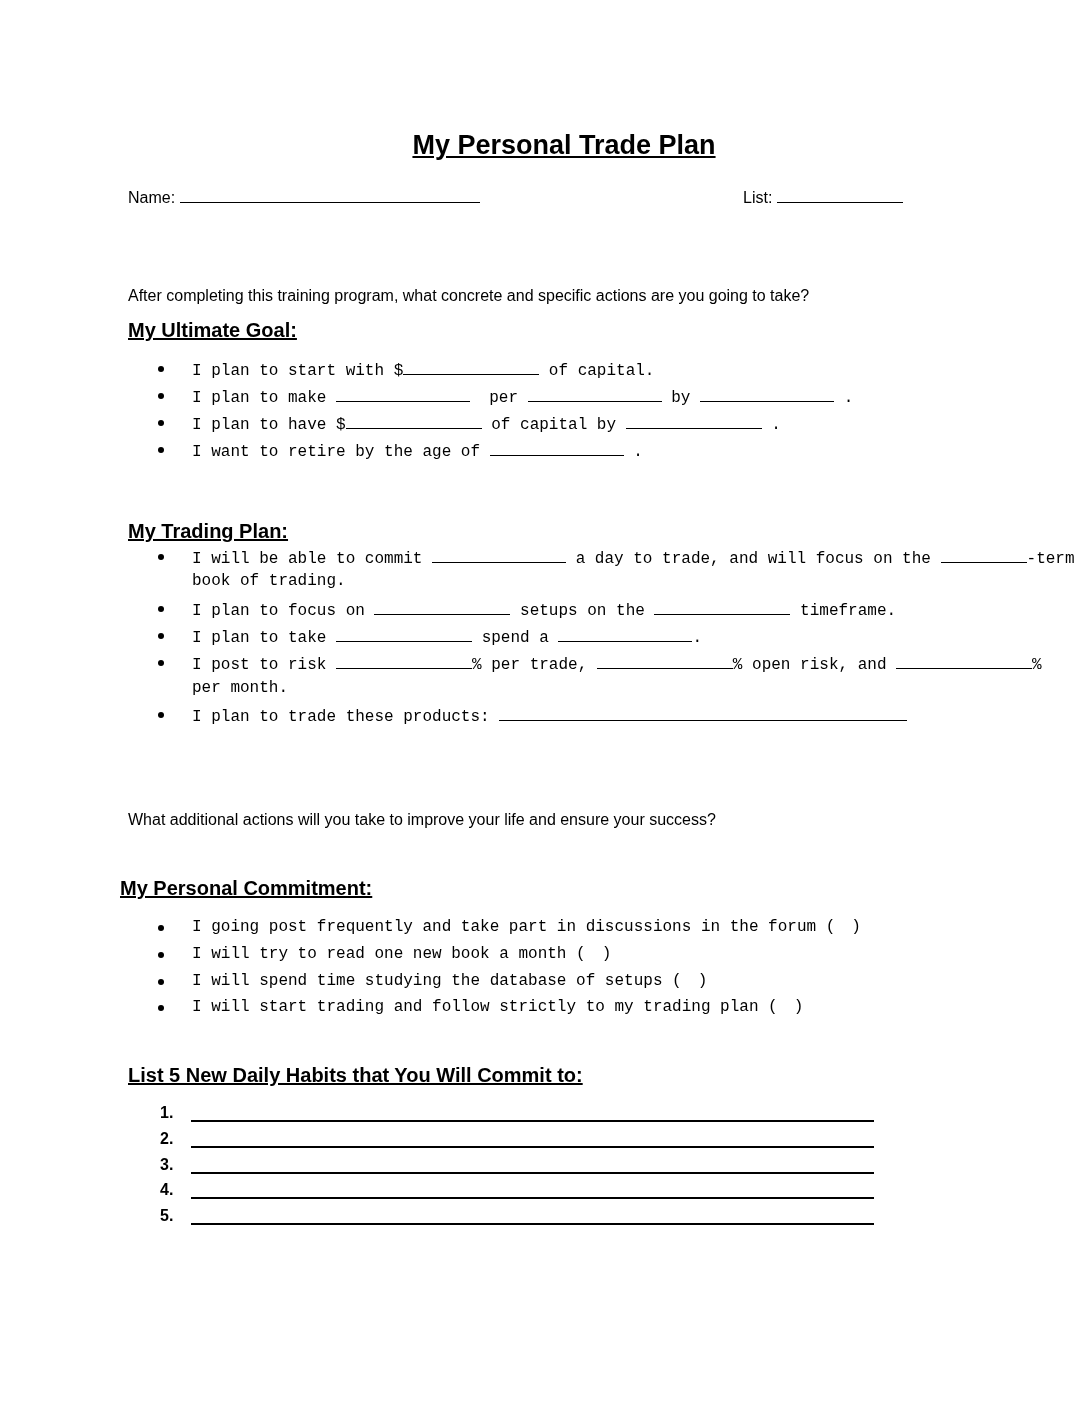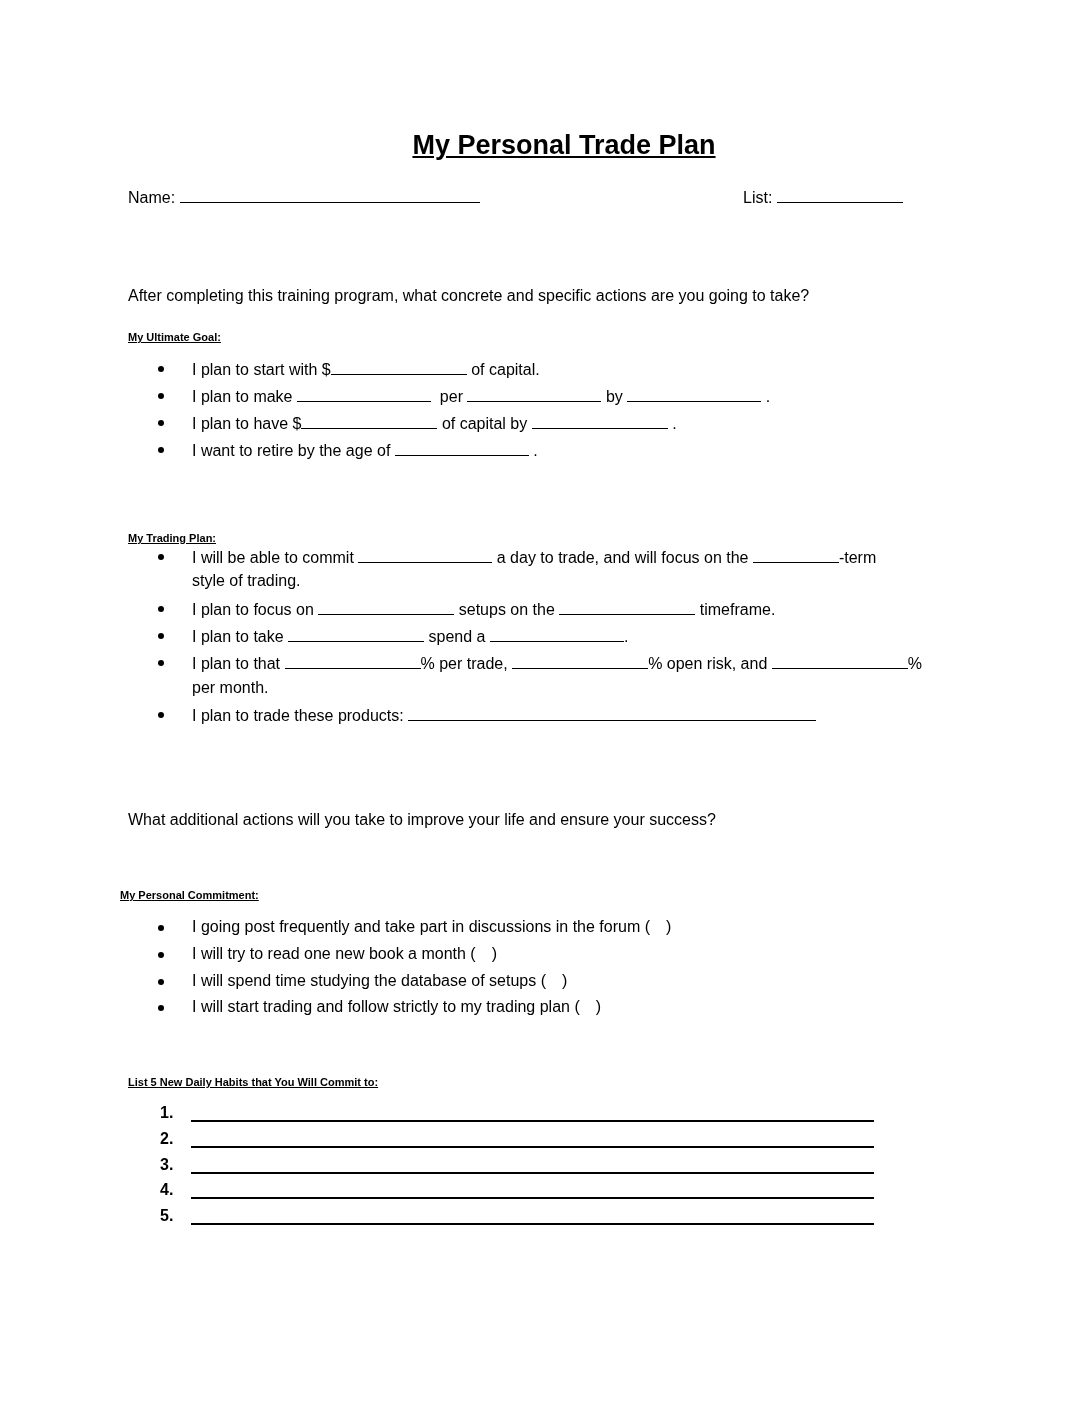--- a/index.html
+++ b/index.html
@@ -1,23 +1,23 @@
 <!DOCTYPE html>
 <html><head>
 <meta charset="utf-8">
 <style>
   html, body { margin: 0; padding: 0; background: #ffffff; }
   body { width: 1088px; height: 1408px; position: relative; overflow: hidden;
          font-family: "Liberation Sans", sans-serif; color: #000; font-size: 16px; }
   .abs { position: absolute; white-space: nowrap; text-align: center; }
   .title { left: 0; width: 1088px; top: 130px; text-align: center; font-size: 27px; font-weight: bold; text-decoration: underline; padding-left: 20px; }
   .blank { display: inline-block; border-bottom: 1.5px solid #000; height: 15px; vertical-align: baseline; }
-  .heading { font-weight: bold; text-decoration: underline; font-size: 11px; margin-top: 12px; }
+  .heading { font-weight: bold; text-decoration: underline; font-size: 20px; }
   .bullet { position: absolute; left: 158px; width: 6px; height: 6px; border-radius: 50%; background: #000; }
-  .item { left: 192px; }
+  .item { left: 192px; font-family: Liberation Mono, monospace; }
   .numline { position: absolute; left: 191px; width: 683px; border-bottom: 2.5px solid #000; }
   .num { position: absolute; left: 160px; font-weight: bold; }
 </style>
 </head>
 <body>
 
 <div class="abs title">My Personal Trade Plan</div>
 
 <div class="abs" style="left:128px; top:187px;">
   <span>Name:</span>
@@ -66,42 +66,42 @@
 
 <div class="abs heading" style="left:128px; top:520px;">My Trading Plan:</div>
 
 <div class="bullet" style="top:554px;"></div>
 <div class="abs item" style="top:547px;">
   <span>I will be able to commit</span>
   <span class="blank" style="width:134px;"></span>
   <span>a day to trade, and will focus on the</span>
   <span class="blank" style="width:86px;"></span><span>-term</span>
 </div>
-<div class="abs item" style="top:572px;">style of trading.</div>
+<div class="abs item" style="top:572px;">book of trading.</div>
 
 <div class="bullet" style="top:606px;"></div>
 <div class="abs item" style="top:599px;">
   <span>I plan to focus on</span>
   <span class="blank" style="width:136px;"></span>
   <span>setups on the</span>
   <span class="blank" style="width:136px;"></span>
   <span>timeframe.</span>
 </div>
 
 <div class="bullet" style="top:633px;"></div>
 <div class="abs item" style="top:626px;">
   <span>I plan to take</span>
   <span class="blank" style="width:136px;"></span>
   <span>spend a</span>
   <span class="blank" style="width:134px;"></span><span>.</span>
 </div>
 
 <div class="bullet" style="top:660px;"></div>
 <div class="abs item" style="top:653px;">
-  <span>I plan to that</span>
+  <span>I post to risk</span>
   <span class="blank" style="width:136px;"></span><span>% per trade,</span>
   <span class="blank" style="width:136px;"></span><span>% open risk, and</span>
   <span class="blank" style="width:136px;"></span><span>%</span>
 </div>
 <div class="abs item" style="top:679px;">per month.</div>
 
 <div class="bullet" style="top:712px;"></div>
 <div class="abs item" style="top:705px;">
   <span>I plan to trade these products:</span>
   <span class="blank" style="width:408px;"></span>

